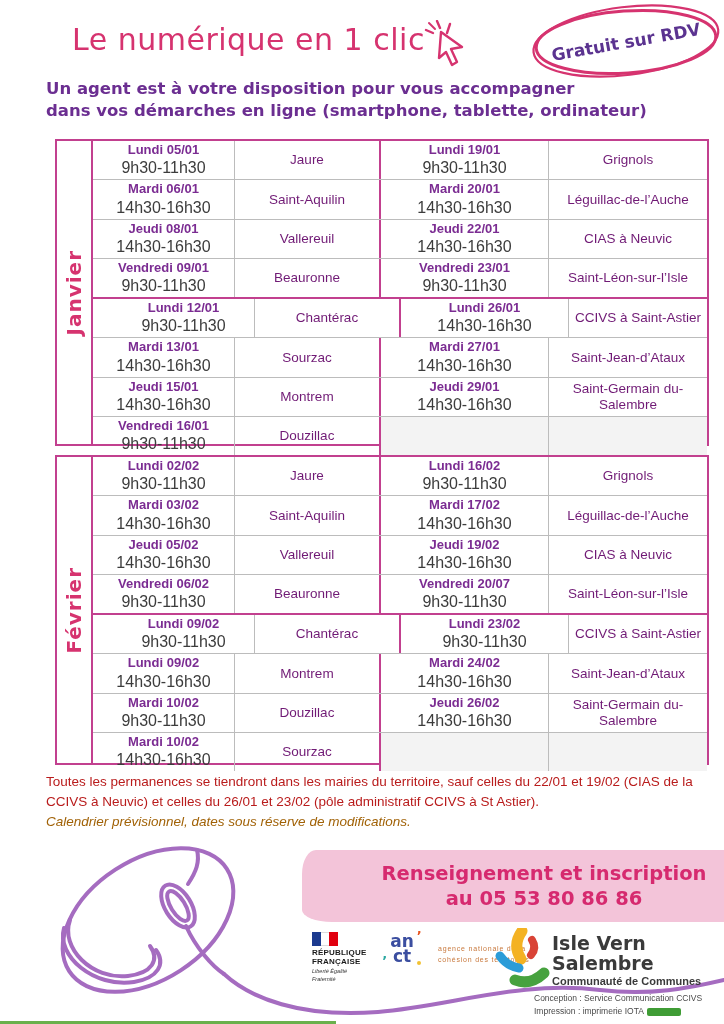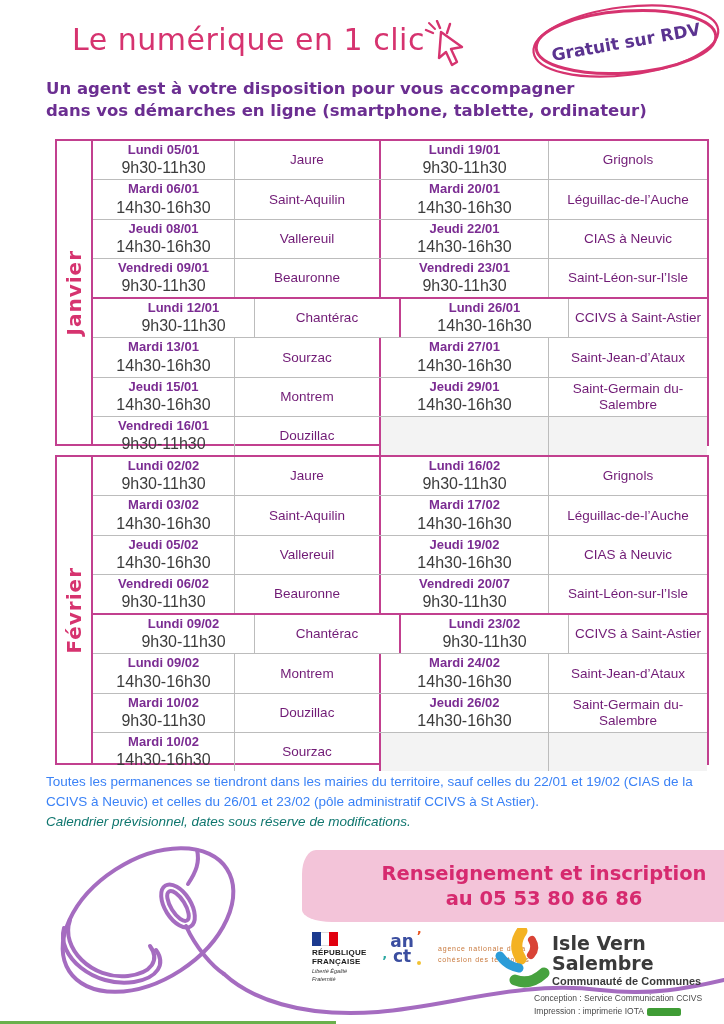--- a/index.html
+++ b/index.html
@@ -35,23 +35,23 @@
   .cell{display:flex;flex-direction:column;align-items:center;justify-content:center;
         box-sizing:border-box;padding:1px 2px;}
   .c1,.c3{border-right:1px solid #bcbcbc;}
   .c2{border-right:2px solid #c2408f;}
   .cell.empty{background:#f3f3f3;}
   .d{color:#7b2c92;font-weight:bold;font-size:13px;line-height:1.25;}
   .t{color:#3c3c3c;font-size:16px;line-height:1.25;}
   .loc span{color:#701a75;font-size:13.5px;text-align:center;line-height:1.15;}
 
   
-  .note{position:absolute;left:46px;top:772px;width:668px;color:#3b82f6;
+  .note{position:absolute;left:46px;top:772px;width:668px;color:#b91c1c;
         font-size:13.5px;line-height:1.5;margin:0;}
-  .note-italic{position:absolute;left:46px;top:814px;width:668px;color:#0f766e;
+  .note-italic{position:absolute;left:46px;top:814px;width:668px;color:#a16207;
         font-size:13.5px;font-style:italic;margin:0;}
 
   
   .mouse-art{position:absolute;left:0;top:828px;pointer-events:none;}
   .contact-box{position:absolute;left:302px;top:850px;width:484px;height:72px;
                background:#f3c4d9;border-radius:14px 26px 10px 30px / 24px 10px 28px 12px;
                display:flex;flex-direction:column;align-items:center;justify-content:center;}
   .contact-line{color:#d62a6f;font-weight:bold;font-size:19.5px;line-height:1.3;
                 font-family:"DejaVu Sans",sans-serif;}
 

